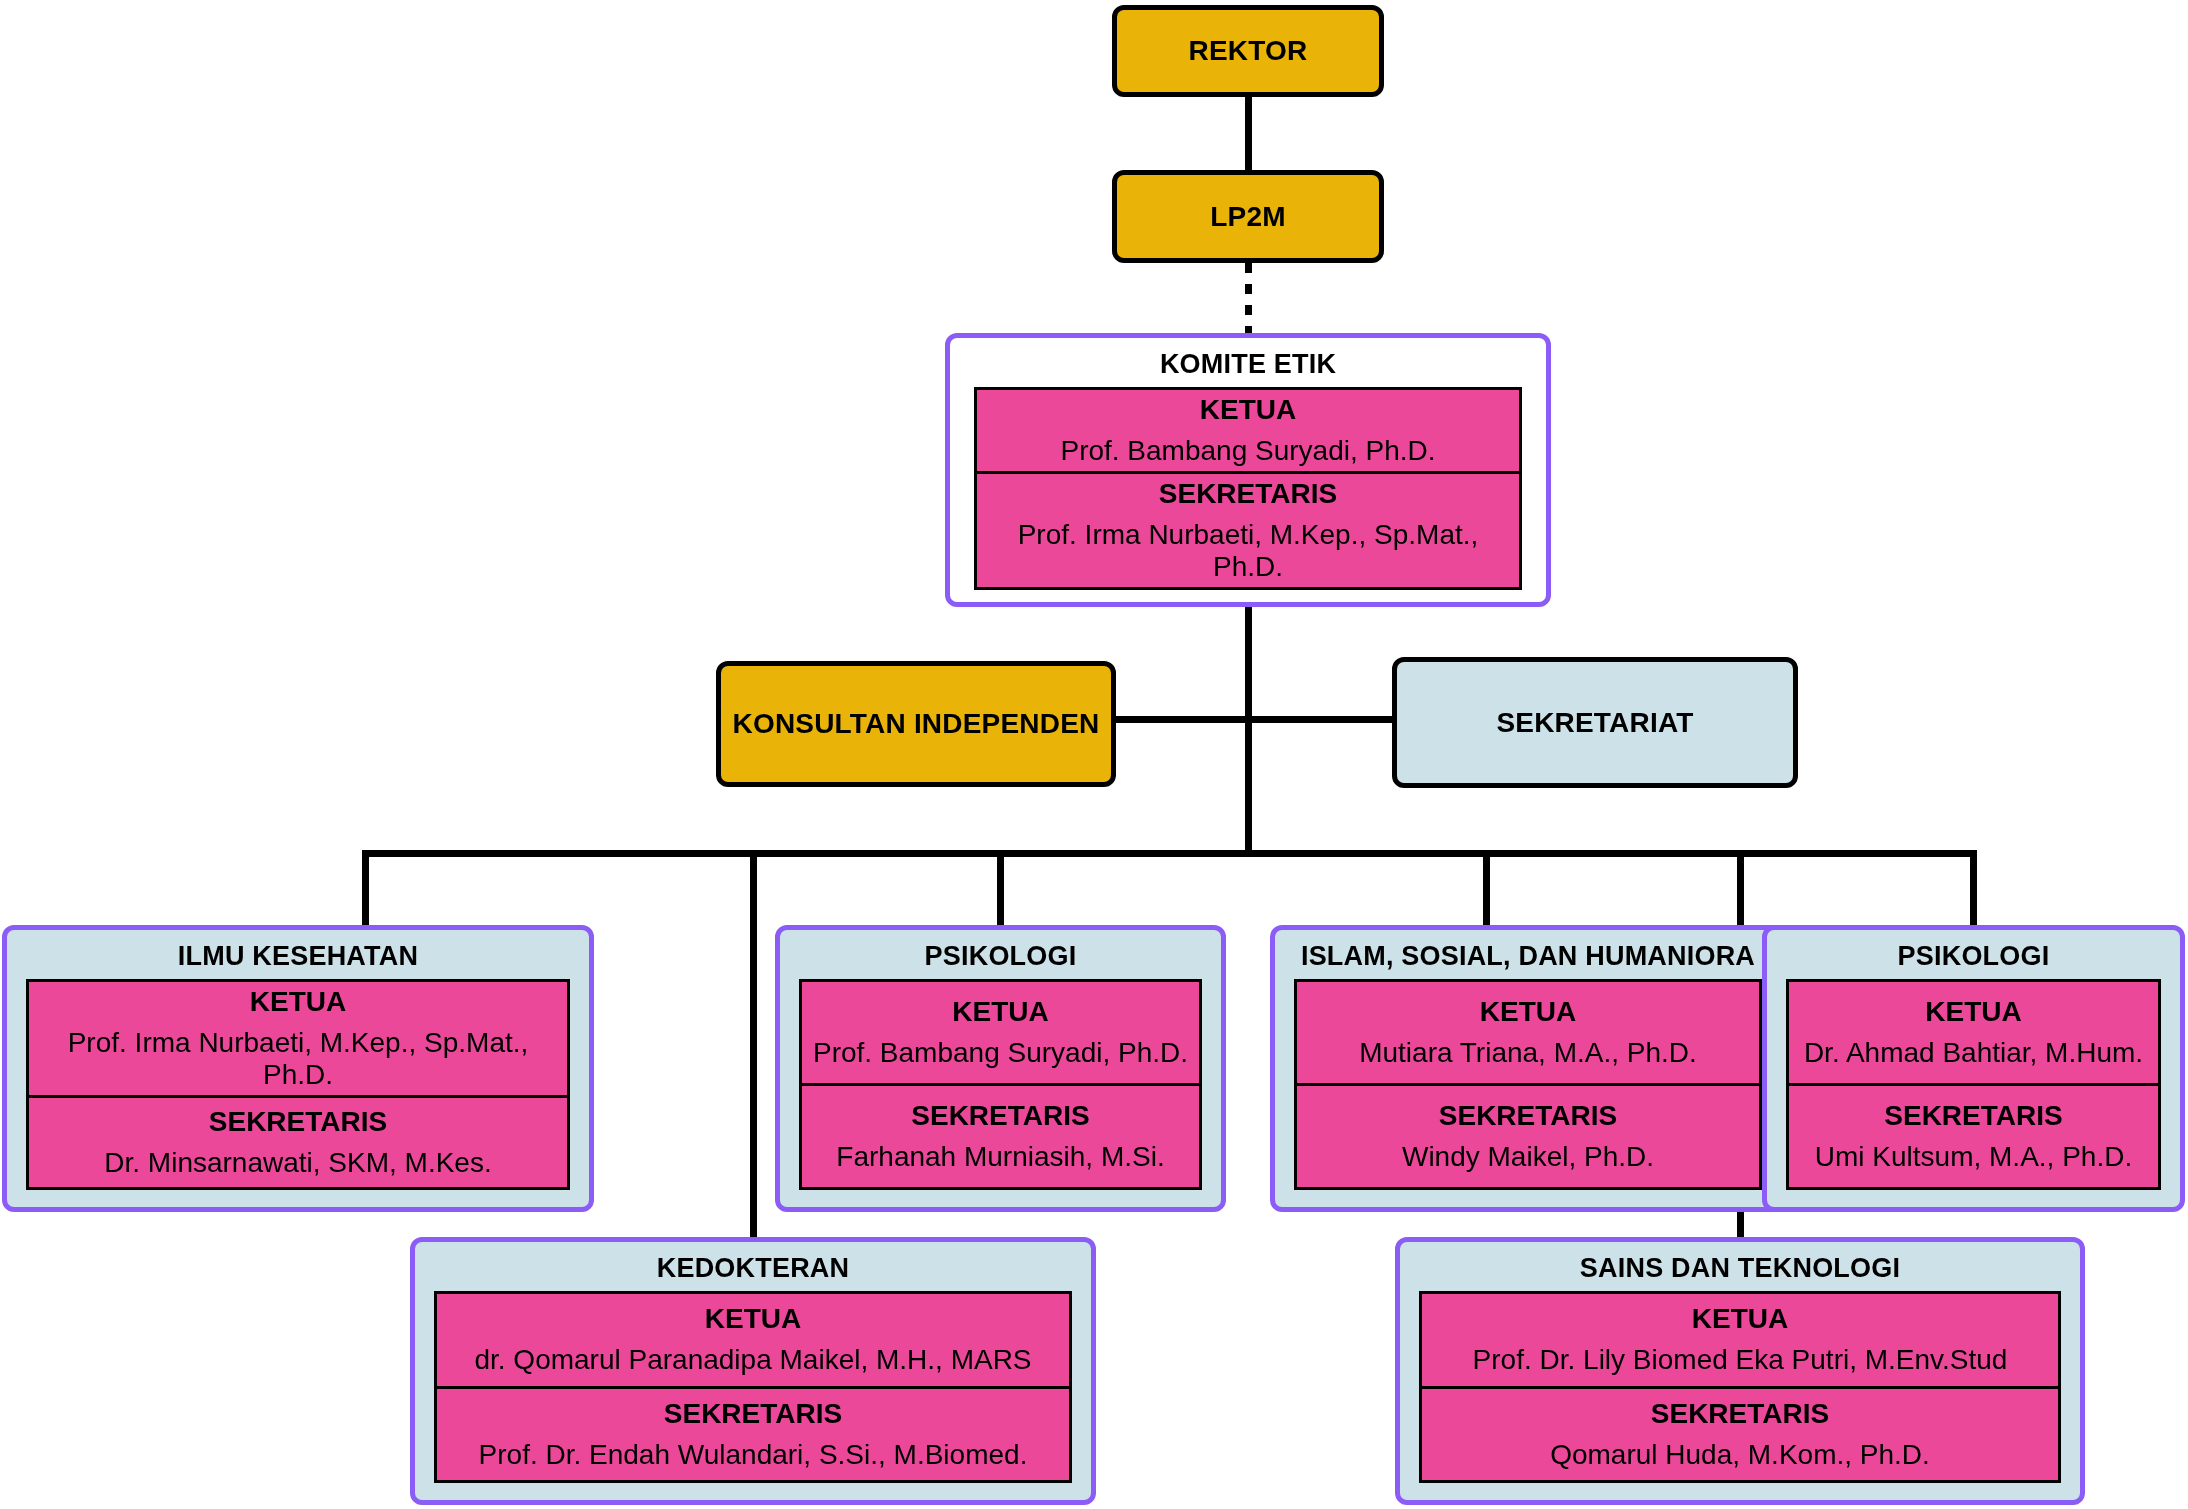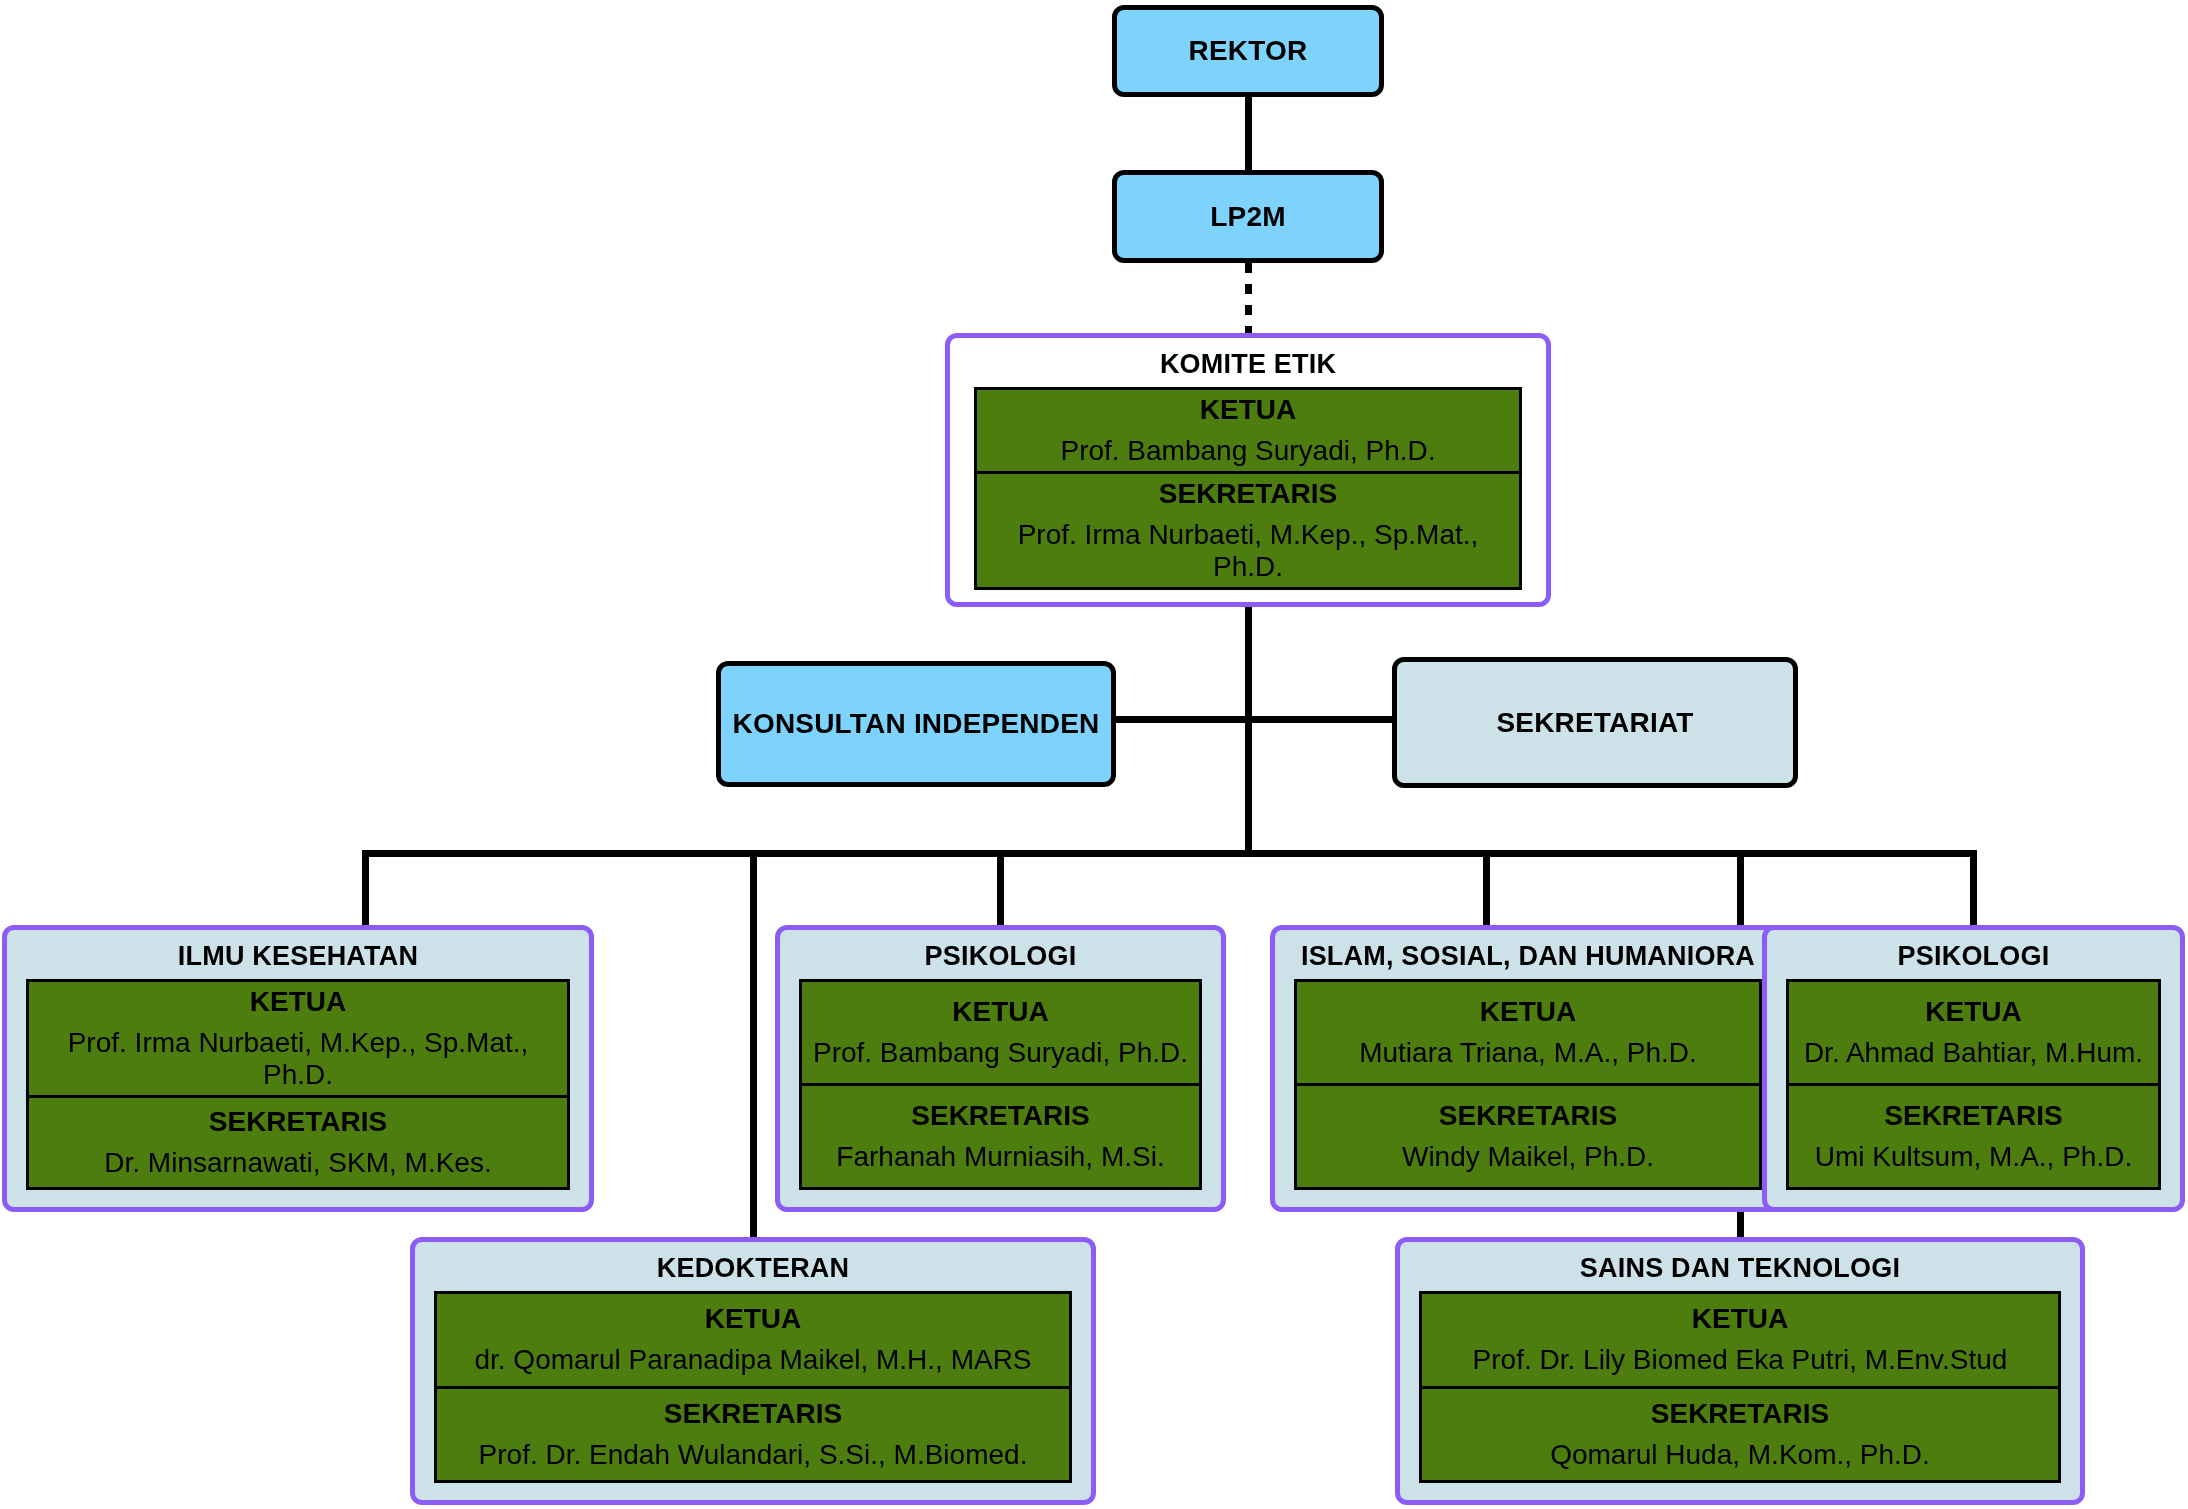--- a/index.html
+++ b/index.html
@@ -2,39 +2,39 @@
 <html><head>
 <meta charset="utf-8">
 <style>
   html,body{margin:0;padding:0;background:#ffffff;}
   #canvas{
     position:relative;width:2188px;height:1509px;background:#ffffff;
     font-family:"Liberation Sans",sans-serif;color:#000;overflow:hidden;
   }
   
   .node{
-    position:absolute;box-sizing:border-box;background:#7dd3fc;
+    position:absolute;box-sizing:border-box;background:#eab308;
     border:5px solid #000;border-radius:12px;
     display:flex;align-items:center;justify-content:center;
     font-weight:bold;font-size:28px;letter-spacing:.2px;text-align:center;
   }
   .blue{background:var(--fill,#cde1e8);}
   
   .committee{
     position:absolute;box-sizing:border-box;background:var(--fill,#cde1e8);
     border:5px solid #8b5cf6;border-radius:12px;
     display:flex;flex-direction:column;
   }
   .committee.white{background:#fff;}
   .committee .title{
     flex:0 0 auto;text-align:center;font-weight:bold;font-size:27px;
     padding:11px 6px 7px;letter-spacing:.2px;
   }
   .committee .panel{
-    flex:1 1 auto;background:#4d7c0f;border:3px solid #000;
+    flex:1 1 auto;background:#ec4899;border:3px solid #000;
     margin:0 19px 17px;display:flex;flex-direction:column;
   }
   .committee.white .panel{margin:0 24px 19px;}
   .panel .row{
     flex:1 1 0;display:flex;flex-direction:column;justify-content:center;
     text-align:center;gap:9px;padding:4px 6px;
   }
   .panel .row + .row{border-top:3px solid #000;}
   .role{font-weight:bold;font-size:28px;}
   .name{font-size:28px;}

